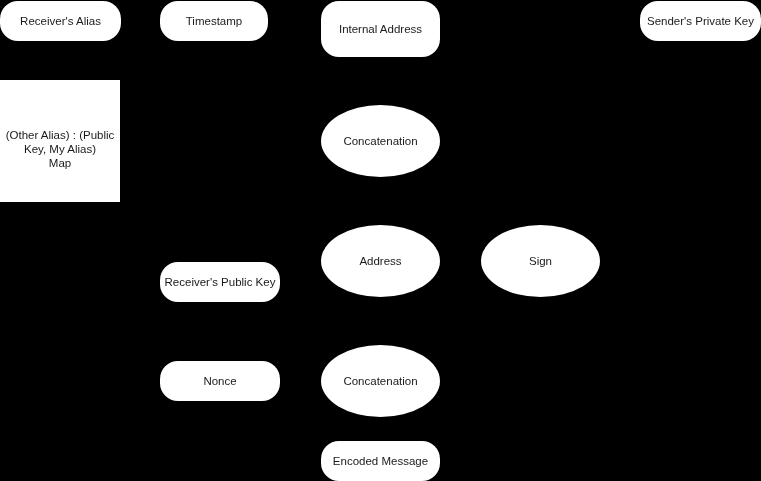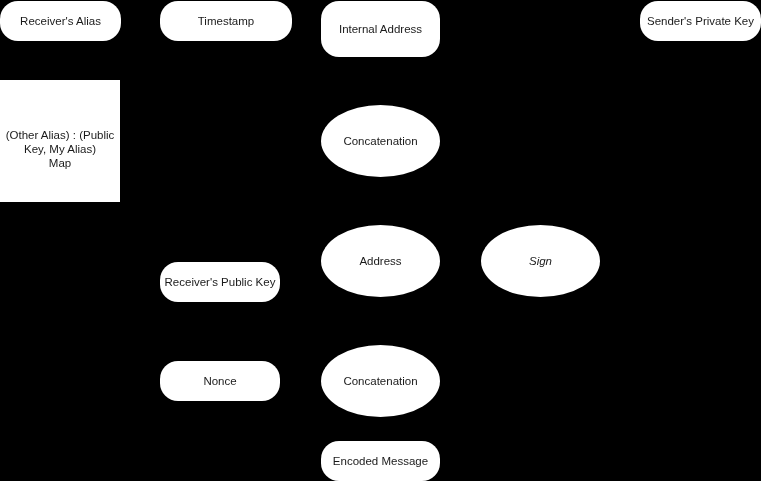--- a/index.html
+++ b/index.html
@@ -57,21 +57,21 @@
 
   <div class="node rounded" style="left:0px; top:1px; width:121px; height:40px;">
     <span class="label">Receiver's Alias</span>
   </div>
 
   <div class="node sharp map" style="left:0px; top:80px; width:120px; height:122px;">
     <span class="label">(Other Alias) : (Public Key, My Alias)
 Map</span>
   </div>
 
-  <div class="node rounded" style="left:160px; top:1px; width:132px; height:40px;">
+  <div class="node rounded" style="left:160px; top:1px; width:108px; height:40px;">
     <span class="label">Timestamp</span>
   </div>
 
 
   <div class="node rounded" style="left:160px; top:241px; width:120px; height:40px;margin-top:21px;">
     <span class="label">Receiver's Public Key</span>
   </div>
 
   <div class="node rounded" style="left:160px; top:361px; width:120px; height:40px;">
     <span class="label">Nonce</span>
@@ -91,21 +91,21 @@
 
   <div class="node ellipse" style="left:321px; top:345px; width:119px; height:72px;">
     <span class="label">Concatenation</span>
   </div>
 
   <div class="node rounded" style="left:321px; top:441px; width:119px; height:40px;">
     <span class="label">Encoded Message</span>
   </div>
 
 
-  <div class="node ellipse" style="left:481px; top:225px; width:119px; height:72px;font-style:italic;">
+  <div class="node ellipse" style="left:481px; top:225px; width:119px; height:72px;">
     <span class="label">Sign</span>
   </div>
 
   <div class="node rounded" style="left:640px; top:1px; width:121px; height:40px;">
     <span class="label">Sender's Private Key</span>
   </div>
 
 </div>
 
 </body></html>

